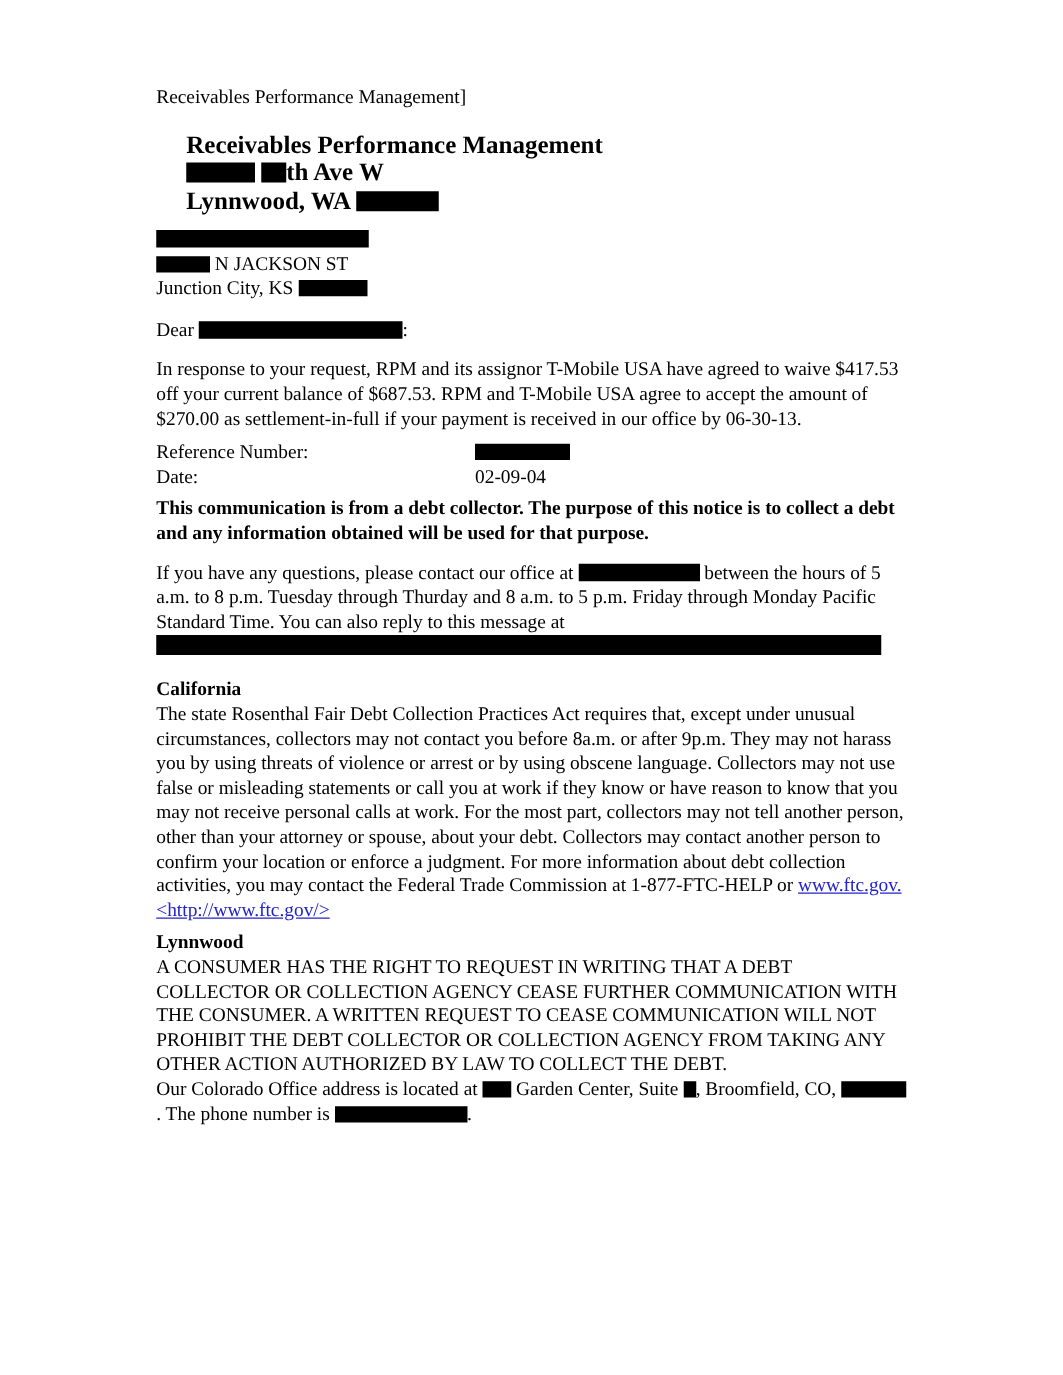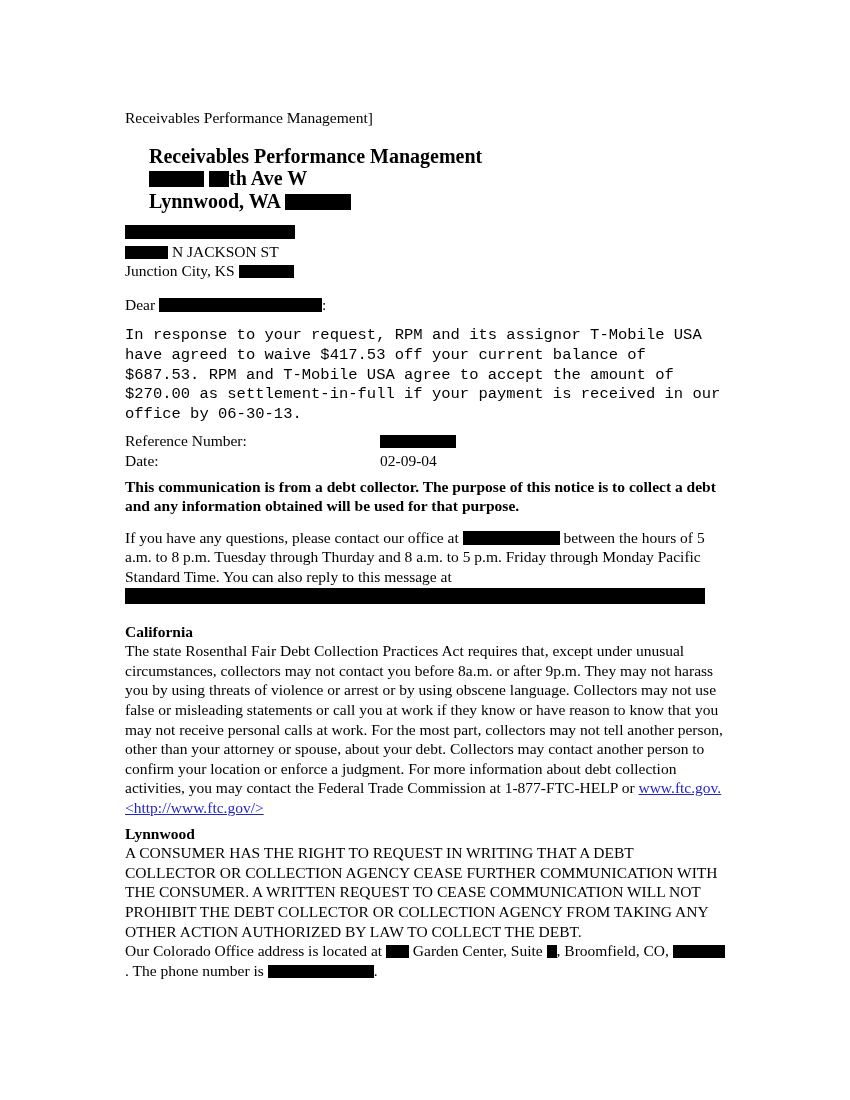--- a/index.html
+++ b/index.html
@@ -1,39 +1,39 @@
 <!DOCTYPE html>
 <html><head>
 <meta charset="utf-8">
 <style>
   * { margin:0; padding:0; box-sizing:border-box; }
   html,body { background:#ffffff; }
   .page {
     position:relative;
     width:850px; height:1100px;
     background:#ffffff;
-    padding:108px 125px 0 125px;
+    padding:68px 125px 0 125px;
     font-family:"Liberation Serif","DejaVu Serif",serif;
     font-size:15.5px; line-height:19.6px; color:#000;
   }
   .content { width:600px; }
   .redact {
     display:inline-block;
     background:#000000;
     height:13px;
     vertical-align:-2px;
   }
   .top-line   { margin-bottom:17px; }
   .sender     { font-weight:bold; font-size:20px; line-height:22.5px; margin-bottom:10px;margin-left:24px; }
   .sender .redact { height:16px; vertical-align:-2px; }
   .recipient  { margin-bottom:14px; }
   .recipient .redact-line .redact { height:14px; }
   .salutation { margin-bottom:12px; }
   .salutation .redact { height:14px; }
-  .para1      { margin-bottom:7px;font-family:Liberation Mono, monospace; }
+  .para1      { margin-bottom:7px; }
   .ref-table  { margin-bottom:6px; }
   .ref-row    { display:flex;gap:28px; }
   .ref-label  { width:227px; flex:0 0 227px; }
   .ref-value  { flex:1; }
   .notice     { font-weight:bold; margin-bottom:12px; }
   .questions  { margin-bottom:1px; }
   .questions .redact { height:14px; }
   .bar-line   { margin-bottom:18px; line-height:0; }
   .bar-line .redact { height:16px; vertical-align:top; }
   .section-ca { margin-bottom:6px; }

